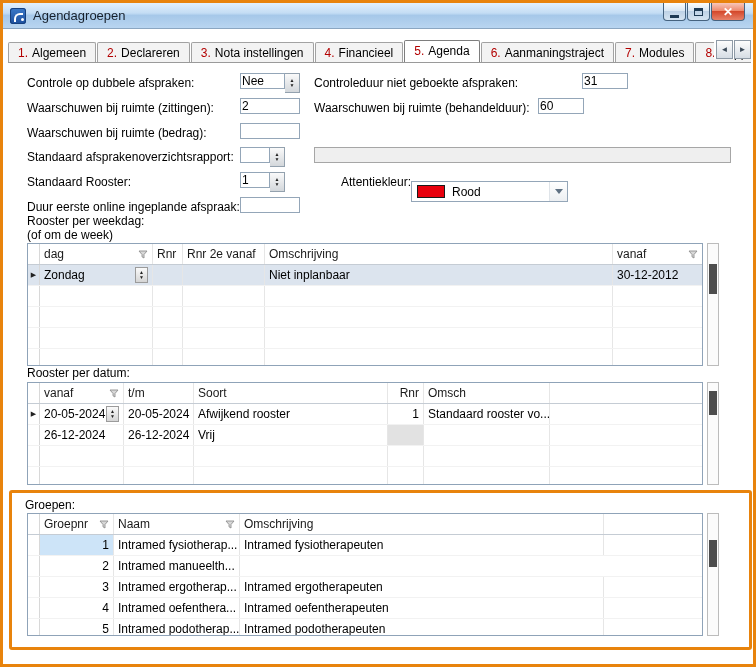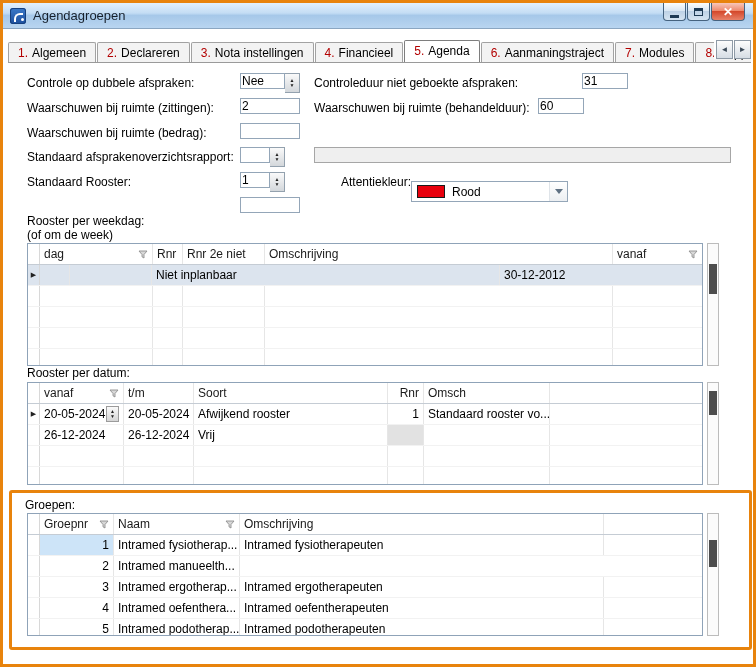--- a/index.html
+++ b/index.html
@@ -144,20 +144,21 @@
 
   <span class="lbl" style="left:24px;top:169px">Standaard Rooster:</span>
   <div class="combo" style="left:237px;top:169px">
     <input class="tb" style="width: 30px;" readonly="" value="1">
     <span class="spin">
         <i>▲</i>
         <i>▼</i>
       </span>
   </div>
 
+  <span class="lbl" style="left:24px;top:194px">Duur eerste online ingeplande afspraak:</span>
   <input class="tb" style="position: absolute; left: 237px; top: 194px; width: 60px;" readonly="" value="">
 
   <span class="lbl" style="left:311px;top:70px">Controleduur niet geboekte afspraken:</span>
   <input class="tb" style="position: absolute; left: 535px; top: 70px; width: 46px; margin-left: 44px;" readonly="" value="31">
 
   <span class="lbl" style="left:311px;top:95px">Waarschuwen bij ruimte (behandelduur):</span>
   <input class="tb" style="position: absolute; left: 535px; top: 95px; width: 46px;" readonly="" value="60">
 
   <span class="lbl" style="left:338px;top:169px">Attentiekleur:</span>
   <div class="colorcombo" style="left:408px;top:178px">
@@ -177,35 +178,42 @@
       <div class="gc" style="width:113px">
           <span>dag</span>
           <svg class="funnel" width="10" height="9" viewBox="0 0 10 9">
             <path d="M1 1 h8 L6 4.5 V8 L4 6.8 V4.5 Z" fill="#d8d8d8" stroke="#909090" stroke-width="0.9"></path>
           </svg>
         </div>
       <div class="gc" style="width:30px">
           <span>Rnr</span>
         </div>
       <div class="gc" style="width:82px">
-          <span>Rnr 2e niet</span>
+          <span>Rnr 2e vanaf</span>
         </div>
       <div class="gc" style="width:348px">
           <span>Omschrijving</span>
         </div>
       <div class="gc fl">
           <span>vanaf</span>
           <svg class="funnel" width="10" height="9" viewBox="0 0 10 9">
             <path d="M1 1 h8 L6 4.5 V8 L4 6.8 V4.5 Z" fill="#d8d8d8" stroke="#909090" stroke-width="0.9"></path>
           </svg>
         </div>
     </div>
     <div class="g-row sel">
       <div class="gc mk">
           <span class="marker">▶</span>
+        </div>
+      <div class="gc" style="width:113px">
+          <span>Zondag</span>
+          <span class="cellspin">
+            <i>▲</i>
+            <i>▼</i>
+          </span>
         </div>
       <div class="gc" style="width:30px"></div>
       <div class="gc" style="width:82px"></div>
       <div class="gc" style="width:348px">
           <span>Niet inplanbaar</span>
         </div>
       <div class="gc fl">
           <span>30-12-2012</span>
         </div>
     </div>

